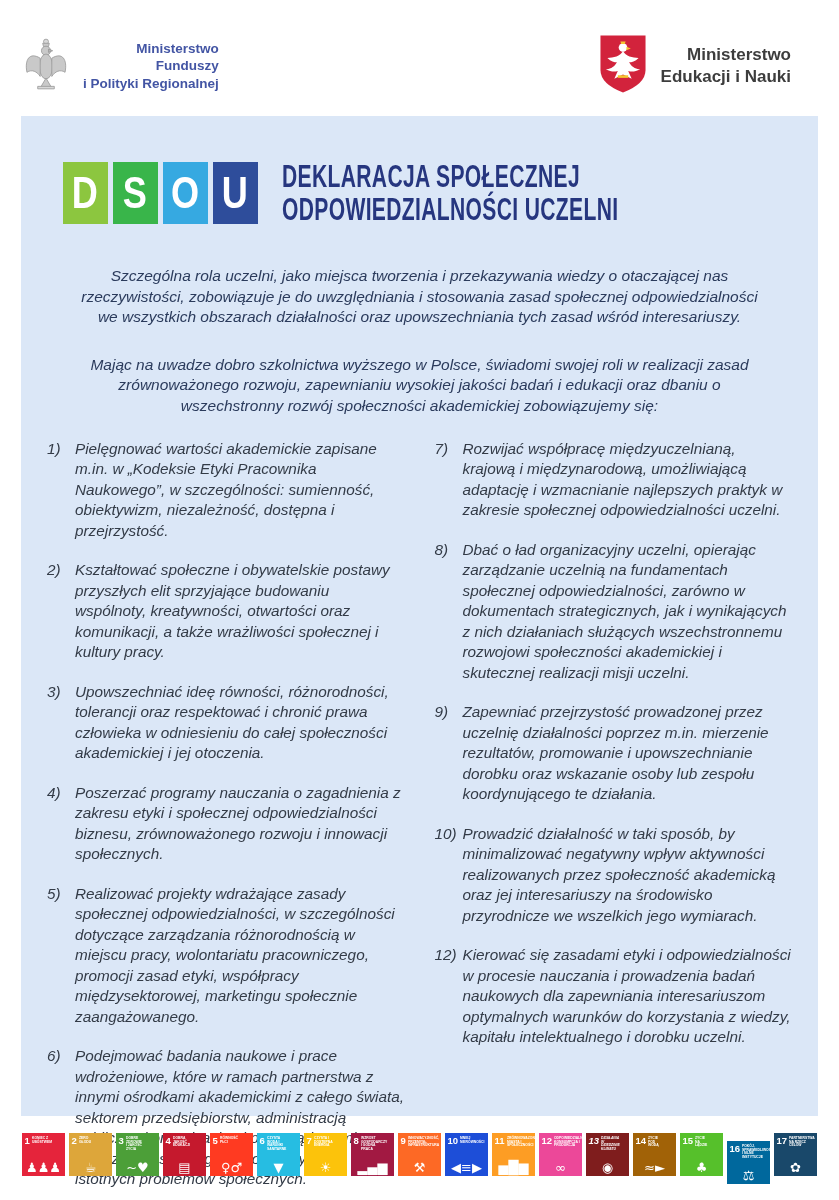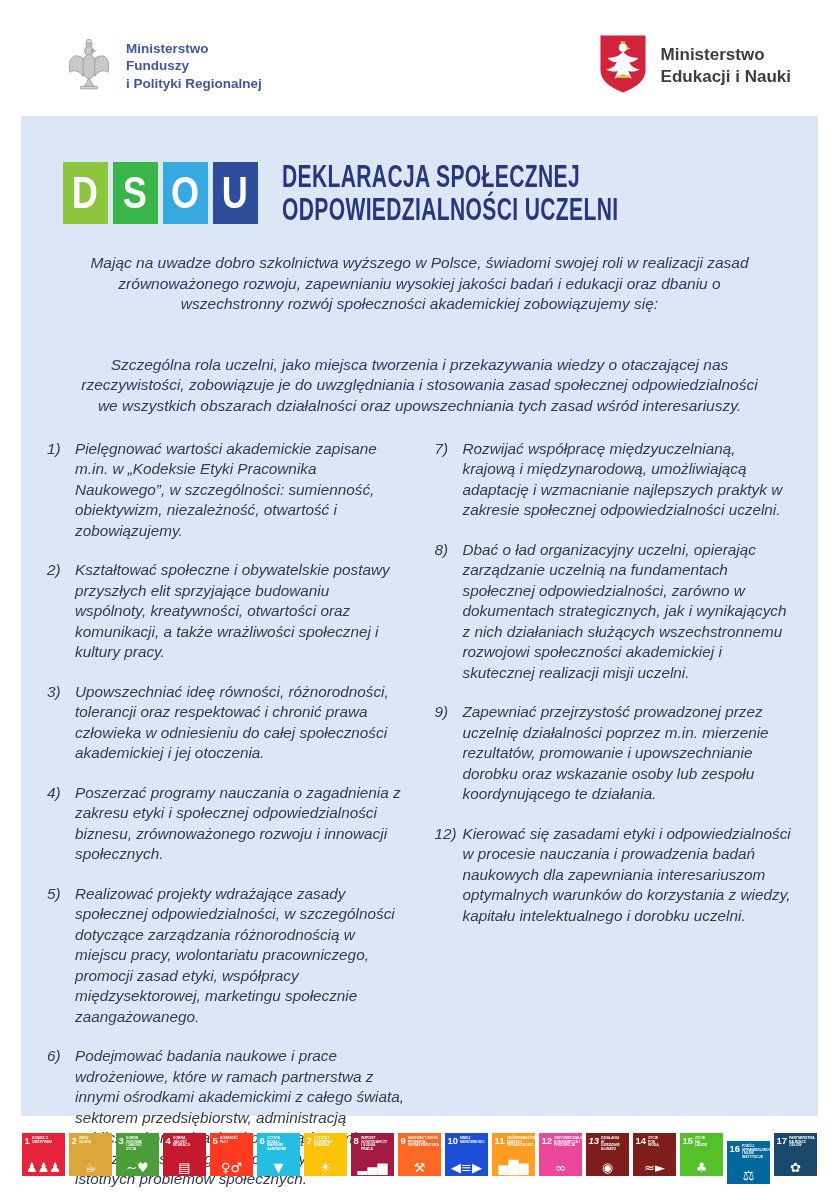--- a/index.html
+++ b/index.html
@@ -3,21 +3,21 @@
 <meta charset="utf-8">
 <style>
   html,body{margin:0;padding:0;}
   body{
     width:839px;height:1200px;background:#ffffff;
     font-family:"Liberation Sans", sans-serif;
     position:relative;overflow:hidden;
   }
   
   .header{display:flex;justify-content:space-between;align-items:center;
-    padding:26px 48px 0 64px;height:80px;}
+    padding:26px 48px 0 21px;height:80px;text-align:right;}
   .gov-logo{display:flex;align-items:center;gap:12px;}
   .gov-logo .txt{display:flex;flex-direction:column;}
   .left-min .txt span{color:#4355a4;font-size:13.5px;line-height:1.28;font-weight:bold;}
   .right-min .txt span{color:#3d3d3d;font-size:17px;line-height:1.3;font-weight:bold;}
   
   .panel{width:797px;height:1000px;margin:10px auto 0;background:#dbe7f7;
     box-sizing:border-box;padding:44px 26px 0 26px;}
   .logo-row{display:flex;justify-content:center;align-items:center;}
   .squares{display:flex;gap:5px;}
   .sq{width:45px;height:62px;display:flex;align-items:center;justify-content:center;}
@@ -108,28 +108,28 @@
       <div class="sq" style="background: rgb(46, 77, 155);">
           <span>U</span>
         </div>
     </div>
     <div class="dsou-title" style="color: rgb(38, 54, 127);">
       <div>Deklaracja społecznej</div>
       <div>odpowiedzialności uczelni</div>
     </div>
   </div>
 
+  <p class="intro p1">Szczególna rola uczelni, jako miejsca tworzenia i przekazywania wiedzy o otaczającej nas rzeczywistości, zobowiązuje je do uwzględniania i stosowania zasad społecznej odpowiedzialności we wszystkich obszarach działalności oraz upowszechniania tych zasad wśród interesariuszy.</p>
   <p class="intro p2">Mając na uwadze dobro szkolnictwa wyższego w Polsce, świadomi swojej roli w realizacji zasad zrównoważonego rozwoju, zapewnianiu wysokiej jakości badań i edukacji oraz dbaniu o wszechstronny rozwój społeczności akademickiej zobowiązujemy się:</p>
-  <p class="intro p1">Szczególna rola uczelni, jako miejsca tworzenia i przekazywania wiedzy o otaczającej nas rzeczywistości, zobowiązuje je do uwzględniania i stosowania zasad społecznej odpowiedzialności we wszystkich obszarach działalności oraz upowszechniania tych zasad wśród interesariuszy.</p>
 
   <div class="list">
     <div class="col" id="col-left">
         <div class="item">
           <span class="num">1)</span>
-          <span class="txt">Pielęgnować wartości akademickie zapisane m.in. w „Kodeksie Etyki Pracownika Naukowego”, w szczególności: sumienność, obiektywizm, niezależność, otwartość i zobowiązujemy.</span>
+          <span class="txt">Pielęgnować wartości akademickie zapisane m.in. w „Kodeksie Etyki Pracownika Naukowego”, w szczególności: sumienność, obiektywizm, niezależność, dostępna i przejrzystość.</span>
         </div>
         <div class="item">
           <span class="num">2)</span>
           <span class="txt">Kształtować społeczne i obywatelskie postawy przyszłych elit sprzyjające budowaniu wspólnoty, kreatywności, otwartości oraz komunikacji, a także wrażliwości społecznej i kultury pracy.</span>
         </div>
         <div class="item">
           <span class="num">3)</span>
           <span class="txt">Upowszechniać ideę równości, różnorodności, tolerancji oraz respektować i chronić prawa człowieka w odniesieniu do całej społeczności akademickiej i jej otoczenia.</span>
         </div>
         <div class="item">
@@ -152,20 +152,24 @@
         </div>
         <div class="item">
           <span class="num">8)</span>
           <span class="txt">Dbać o ład organizacyjny uczelni, opierając zarządzanie uczelnią na fundamentach społecznej odpowiedzialności, zarówno w dokumentach strategicznych, jak i wynikających z nich działaniach służących wszechstronnemu rozwojowi społeczności akademickiej i skutecznej realizacji misji uczelni.</span>
         </div>
         <div class="item">
           <span class="num">9)</span>
           <span class="txt">Zapewniać przejrzystość prowadzonej przez uczelnię działalności poprzez m.in. mierzenie rezultatów, promowanie i upowszechnianie dorobku oraz wskazanie osoby lub zespołu koordynującego te działania.</span>
         </div>
         <div class="item">
+          <span class="num">10)</span>
+          <span class="txt">Prowadzić działalność w taki sposób, by minimalizować negatywny wpływ aktywności realizowanych przez społeczność akademicką oraz jej interesariuszy na środowisko przyrodnicze we wszelkich jego wymiarach.</span>
+        </div>
+        <div class="item">
           <span class="num">12)</span>
           <span class="txt">Kierować się zasadami etyki i odpowiedzialności w procesie nauczania i prowadzenia badań naukowych dla zapewniania interesariuszom optymalnych warunków do korzystania z wiedzy, kapitału intelektualnego i dorobku uczelni.</span>
         </div>
       </div>
   </div>
 </div>
 
 <div class="sdg-strip" id="sdg-strip">
     <div class="tile" style="background: rgb(229, 36, 59);">
       <div class="head">
@@ -251,21 +255,21 @@
       </div>
       <div class="ticon">∞</div>
     </div>
     <div class="tile" style="background: #7f1d1d; font-style: italic;">
       <div class="head">
         <span class="tnum">13</span>
         <span class="ttitle">Działania w dziedzinie klimatu</span>
       </div>
       <div class="ticon">◉</div>
     </div>
-    <div class="tile" style="background: #7f1d1d;">
+    <div class="tile" style="background: #a16207;">
       <div class="head">
         <span class="tnum">14</span>
         <span class="ttitle">Życie pod wodą</span>
       </div>
       <div class="ticon">≈►</div>
     </div>
     <div class="tile" style="background: rgb(86, 192, 43);">
       <div class="head">
         <span class="tnum">15</span>
         <span class="ttitle">Życie na lądzie</span>

